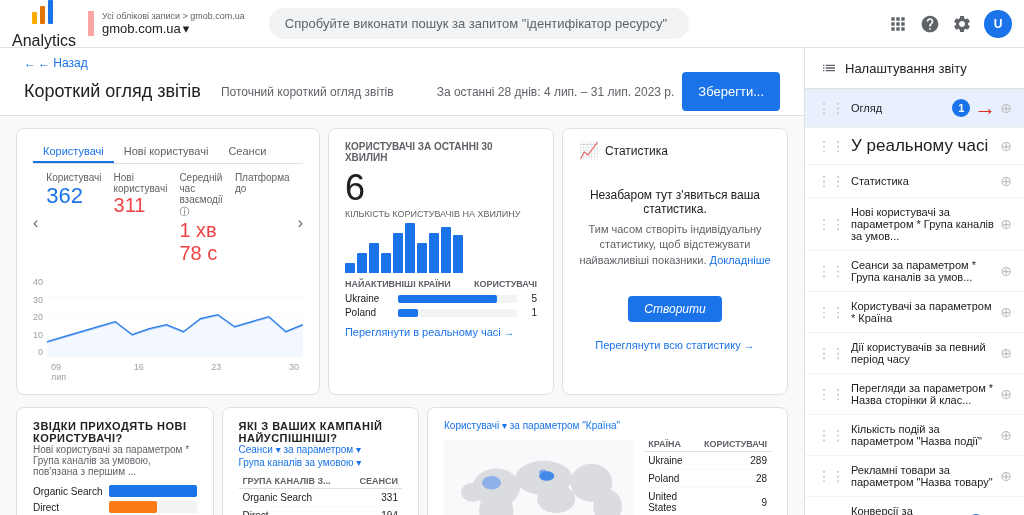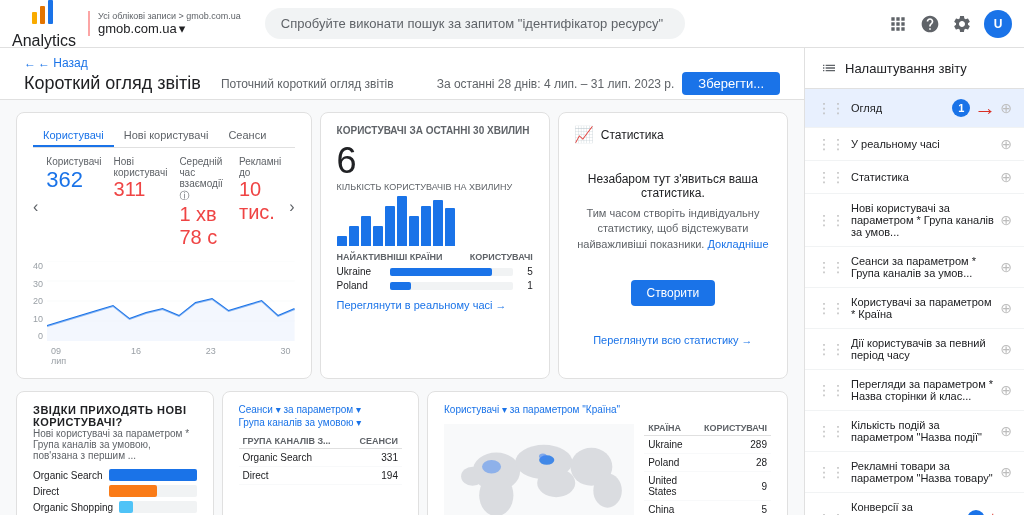--- a/index.html
+++ b/index.html
@@ -44,21 +44,21 @@
     
     .main-content { flex: 1; overflow-y: auto; padding: 0; order: 1; }
 
     
     .page-header { padding: 8px 24px 4px; background: #fff; border-bottom: 1px solid #e0e0e0; }
     .back-link { font-size: 12px; color: #1a73e8; cursor: pointer; display: flex; align-items: center; gap: 4px; margin-bottom: 2px; }
     .page-title-row { display: flex; align-items: center; gap: 12px; justify-content: space-between; }
     .page-title { font-size: 18px; font-weight: 400; color: #202124; }
     .breadcrumb-text { font-size: 12px; color: #5f6368; }
     .header-meta { display: flex; align-items: center; gap: 8px; font-size: 12px; color: #5f6368; }
-    .save-btn { background: #1a73e8; color: #fff; border: none; border-radius: 4px; padding: 4px 16px; font-size: 13px; cursor: pointer; white-space: nowrap; }
+    .save-btn { background: #1a73e8; color: #fff; border: none; border-radius: 4px; padding: 12px 16px; font-size: 13px; cursor: pointer; white-space: nowrap; }
 
     
     .dashboard { padding: 12px 16px; display: flex; flex-direction: column; gap: 12px; }
 
     
     .stats-row { display: flex; gap: 8px; }
     .stat-card { background: #fff; border: 1px solid #e0e0e0; border-radius: 8px; padding: 12px 16px; flex: 1; }
     .stat-card-main { flex: 2; }
     .stat-card-realtime { flex: 1.5; }
     .stat-card-statistics { flex: 1.5; }
@@ -83,21 +83,21 @@
     .country-row { display: flex; justify-content: space-between; align-items: center; margin-bottom: 3px; }
     .country-bar-container { flex: 1; height: 8px; background: #f1f3f4; border-radius: 2px; margin: 0 8px; }
     .country-bar { height: 8px; background: #1a73e8; border-radius: 2px; }
     .country-name { font-size: 10px; min-width: 45px; }
     .country-count { font-size: 10px; min-width: 12px; text-align: right; }
     .realtime-link { font-size: 11px; color: #1a73e8; cursor: pointer; margin-top: 8px; display: block; }
 
     
     .stats-coming { font-size: 12px; color: #202124; font-weight: 500; text-align: center; margin: 12px 0 6px; }
     .stats-desc { font-size: 11px; color: #5f6368; text-align: center; margin-bottom: 28px; line-height: 1.4; }
-    .create-btn { background: #1a73e8; color: #fff; border: none; border-radius: 4px; padding: 6px 16px; font-size: 12px; cursor: pointer; display: block; margin: 12px auto; }
+    .create-btn { background: #1a73e8; color: #fff; border: none; border-radius: 4px; padding: 6px 16px; font-size: 12px; cursor: pointer; display: block; margin: 1px auto; font-style: italic; }
 
     
     .bottom-row { display: flex; gap: 8px; }
     .bottom-card { background: #fff; border: 1px solid #e0e0e0; border-radius: 8px; padding: 12px 16px; flex: 1; overflow: hidden; }
 
     .section-title { font-size: 11px; font-weight: 600; color: #202124; text-transform: uppercase; letter-spacing: 0.5px; margin-bottom: 0; }
     .section-subtitle { font-size: 10px; color: #5f6368; margin-bottom: 8px; }
 
     
     .hbar-container { margin-top: 4px; }
@@ -118,21 +118,21 @@
 
 <div class="header">
   <div class="header-logo">
     <svg class="header-logo-icon" viewBox="0 0 28 28">
       <rect x="2" y="14" width="5" height="12" fill="#f9ab00" rx="1"></rect>
       <rect x="10" y="8" width="5" height="18" fill="#e37400" rx="1"></rect>
       <rect x="18" y="2" width="5" height="24" fill="#1a73e8" rx="1"></rect>
     </svg>
     <span class="analytics-title">Analytics</span>
   </div>
-  <div style="display:flex;flex-direction:column;margin-left:4px;border-left:2px solid #fca5a5;padding-left:8px;">
+  <div style="display:flex;flex-direction:column;margin-left:4px;border-left:6px solid #fca5a5;padding-left:8px;">
     <span style="font-size:9px;color:#5f6368;">Усі облікові записи &gt; gmob.com.ua</span>
     <span class="account-domain">
       <span>gmob.com.ua</span>
       <span>▾</span>
     </span>
   </div>
   <button class="search-bar">Спробуйте виконати пошук за запитом "ідентифікатор ресурсу"</button>
   <div class="header-right">
     <svg width="20" height="20" viewBox="0 0 24 24">
         <path fill="#5f6368" d="M4 8h4V4H4v4zm6 12h4v-4h-4v4zm-6 0h4v-4H4v4zm0-6h4v-4H4v4zm6 0h4v-4h-4v4zm6-10v4h4V4h-4zm-6 4h4V4h-4v4zm6 6h4v-4h-4v4zm0 6h4v-4h-4v4z"></path>
@@ -187,22 +187,21 @@
               </div>
               <div class="metric">
                 <span class="metric-label">Нові користувачі</span>
                 <span class="metric-value">311</span>
               </div>
               <div class="metric">
                 <span class="metric-label">Середній час взаємодії ⓘ</span>
                 <span class="metric-value">1 хв 78 с</span>
               </div>
               <div class="metric">
-                <span class="metric-label">Рекламні до</span>
-                <span class="metric-value">10 тис.</span>
+                <span class="metric-label">Платформа до</span>
               </div>
             </div>
             <button class="chart-nav-btn">›</button>
           </div>
 
           <div style="display:flex;">
             <div style="display:flex;flex-direction:column;justify-content:space-between;font-size:9px;color:#9aa0a6;padding-right:4px;height:80px;text-align:right;">
               <span>40</span>
               <span>30</span>
               <span>20</span>
@@ -306,20 +305,21 @@
             <div class="hbar-item">
               <span class="hbar-label">Organic Shopping</span>
               <div class="hbar-track">
                 <div class="hbar-fill lightblue" style="width:18%;"></div>
               </div>
             </div>
           </div>
         </div>
 
         <div class="bottom-card">
+          <div class="section-title">ЯКІ З ВАШИХ КАМПАНІЙ НАЙУСПІШНІШІ?</div>
           <div style="font-size:10px;color:#1a73e8;margin-bottom:2px;cursor:pointer;">
             <span>Сеанси ▾ за параметром ▾</span>
           </div>
           <div style="font-size:10px;color:#1a73e8;margin-bottom:6px;cursor:pointer;">
             <span>Група каналів за умовою ▾</span>
           </div>
           <table class="mini-table">
             <thead>
               <tr>
                 <th>ГРУПА КАНАЛІВ З...</th>
@@ -416,21 +416,21 @@
       <div style="display:flex;align-items:center;gap:4px;">
         <div class="sidebar-badge-num">1</div>
         <span style="color:#d93025;font-size:22px;font-weight:bold;line-height:1;">→</span>
         <span class="close-icon">⊕</span>
       </div>
     </div>
 
     <div class="sidebar-item-row">
       <div class="sidebar-item-left">
         <span class="drag-handle">⋮⋮</span>
-        <span style="font-size:11px;">У реальному часі</span>
+        <span style="font-size:17px;">У реальному часі</span>
       </div>
       <span class="close-icon">⊕</span>
     </div>
 
     <div class="sidebar-item-row">
       <div class="sidebar-item-left">
         <span class="drag-handle">⋮⋮</span>
         <span style="font-size:11px;">Статистика</span>
       </div>
       <span class="close-icon">⊕</span>

